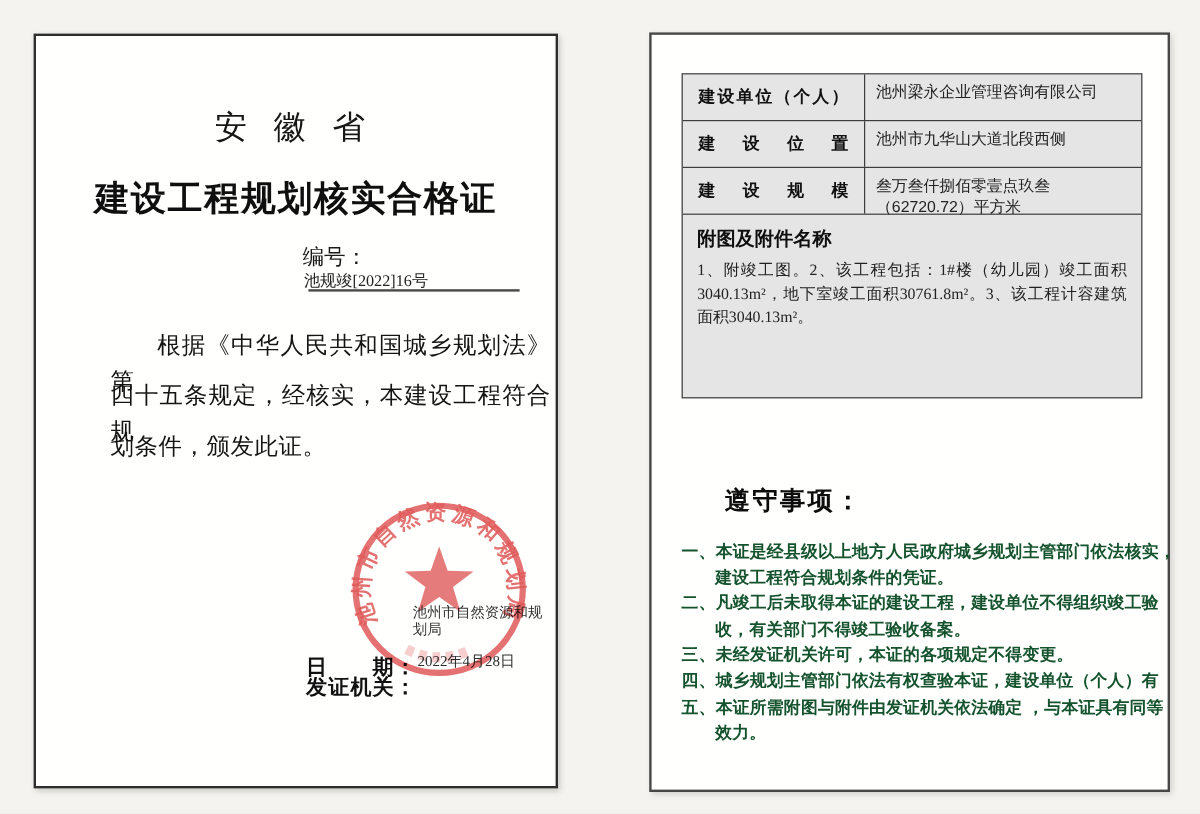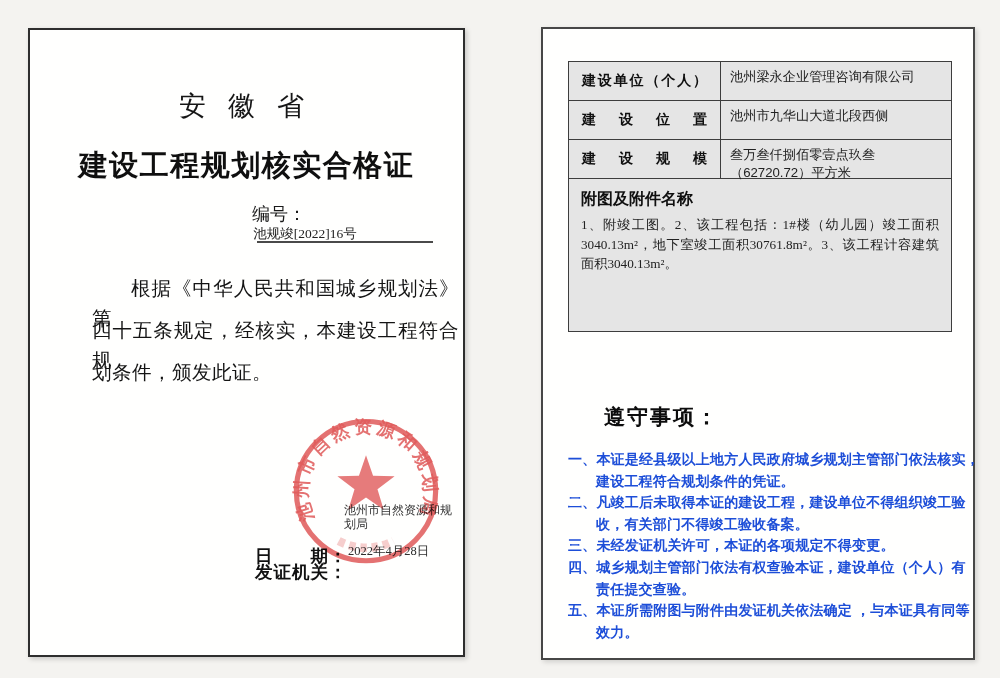--- a/index.html
+++ b/index.html
@@ -46,21 +46,21 @@
   .t-label span{display:block;width:100%;font-size:14px;font-weight:700;color:#101010;
                 text-align:justify;text-align-last:justify;}
   .t-value{flex:1;padding:6px 9px 0;font-family:Liberation Sans, sans-serif;
            font-size:13.2px;color:#222;}
   .t-attach{height:152px;padding:10px 12px;box-sizing:border-box;}
   .attach-head{font-size:16px;font-weight:700;color:#0f0f0f;}
   .attach-body{margin-top:5px;font-family:"Liberation Serif","DejaVu Serif",serif;
                font-size:13.2px;line-height:19.5px;color:#222;text-align:justify;}
   .notice-title{left:25px;top:374px;font-size:21px;font-weight:700;letter-spacing:2px;color:#0d0d0d;margin-left:36px;}
   .notice-list{left:25px;top:420px;width:412px;}
-  .n-line{font-size:14px;font-weight:700;line-height:21.6px;color:#1d4ed8;letter-spacing:.2px;}
+  .n-line{font-size:14px;font-weight:700;line-height:21.6px;color:#14532d;letter-spacing:.2px;}
   .n-cont{padding-left:28px;}
 </style>
 </head>
 <body>
 
 <div class="stage">
 
   <div class="page page-left">
     <div class="abs province">安徽省</div>
     <div class="abs main-title">建设工程规划核实合格证</div>
@@ -128,21 +128,20 @@
       </div>
       <div>
         <div class="n-line">二、凡竣工后未取得本证的建设工程，建设单位不得组织竣工验</div>
         <div class="n-line n-cont">收，有关部门不得竣工验收备案。</div>
       </div>
       <div>
         <div class="n-line">三、未经发证机关许可，本证的各项规定不得变更。</div>
       </div>
       <div>
         <div class="n-line">四、城乡规划主管部门依法有权查验本证，建设单位（个人）有</div>
-        <div class="n-line n-cont">责任提交查验。</div>
       </div>
       <div>
         <div class="n-line">五、本证所需附图与附件由发证机关依法确定 ，与本证具有同等</div>
         <div class="n-line n-cont">效力。</div>
       </div>
     </div>
   </div>
 </div>
 
 </body></html>

